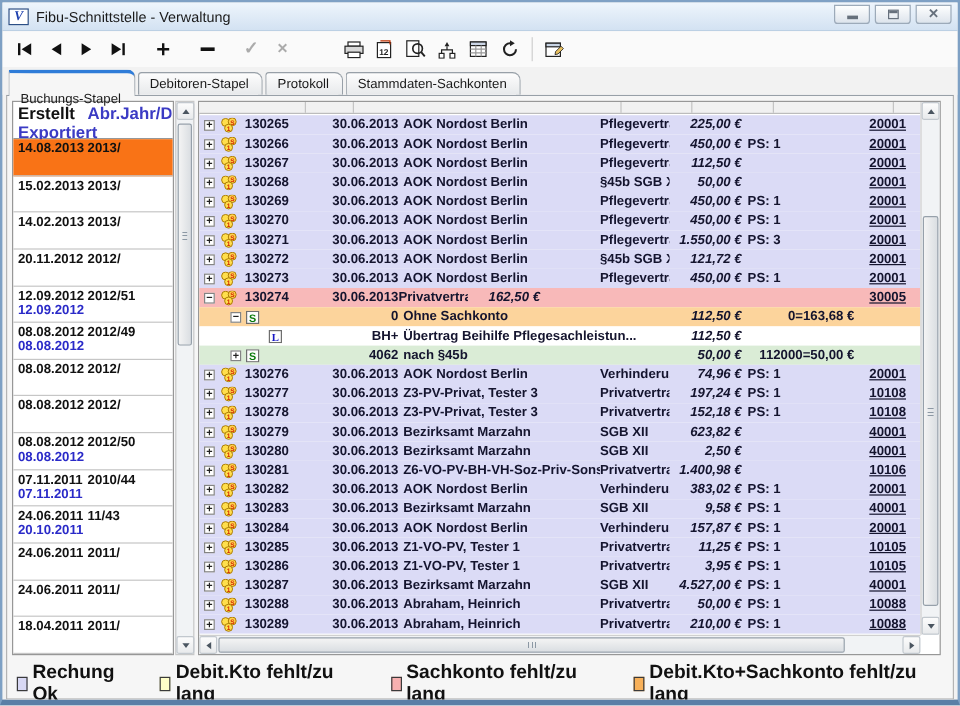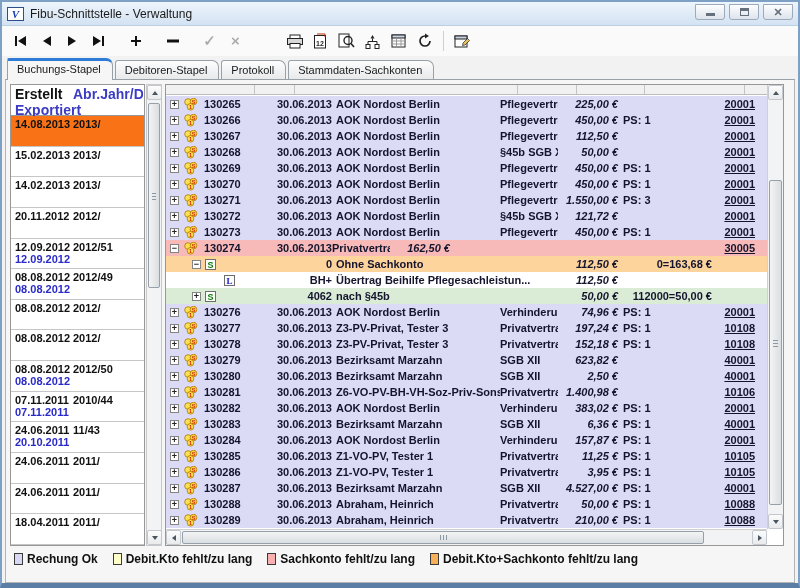--- a/index.html
+++ b/index.html
@@ -18,21 +18,21 @@
   
   .toolbar{height:30px;background:#fafafa;display:flex;align-items:center;padding-left:6px;gap:1px;flex:none;}
   .tbtn{width:25px;height:24px;display:flex;align-items:center;justify-content:center;border:1px solid transparent;border-radius:2px;}
   .tbtn.disabled{opacity:.35;}
   .tsep{width:1px;height:20px;background:#cfcfcf;margin:0 5px;}
   .tsp{width:10px;}
   .gl{font-size:15px;font-weight:bold;color:#1a1a1a;line-height:14px;}
   
   .tabstrip{height:23px;display:flex;align-items:flex-end;padding-left:5px;gap:2px;flex:none;background:#f2f2f2;position:relative;z-index:2;}
   .tab{padding:3px 11px 3px 9px;font-size:11px;color:#1a1a1a;background:linear-gradient(#fdfdfd,#e7e9eb);border:1px solid #98a0a8;border-bottom:none;border-radius:3px 7px 0 0;height:19px;white-space:nowrap;}
-  .tab.active{background:#f6f6f6;border-top:3px solid #2f7cd8;height:22px;padding-top:2px;margin-bottom:-1px;border-radius:2px 7px 0 0;}
+  .tab.active{background:#f6f6f6;border-top:3px solid #2f7cd8;height:22px;padding-top:16px;margin-bottom:-1px;border-radius:2px 7px 0 0;}
   
   .content{flex:1;margin:0 3px;border:1px solid #b4b4b4;border-top:1px solid #98a0a8;background:#f6f6f6;position:relative;}
   
   .leftbox{position:absolute;left:4px;top:4px;width:135px;height:462px;border:1px solid #979797;background:#fff;display:flex;flex-direction:column;overflow:hidden;}
   .lp-head{height:31px;border-bottom:1px solid #979797;position:relative;font-size:14px;font-weight:bold;padding:1px 4px;flex:none;}
   .lp-h1{color:#111;}
   .lp-h2{color:#3b3bc4;}
   .lp-hyear{position:absolute;left:62px;top:1px;color:#3b3bc4;white-space:nowrap;overflow:hidden;width:70px;}
   .lp-rows{flex:1;display:flex;flex-direction:column;}
   .lp-row{flex:1;border-bottom:1px solid #c6c6c6;position:relative;font-size:11px;font-weight:bold;padding:2px 4px;}
@@ -76,21 +76,21 @@
   .ind1{width:22px;flex:none;}
   .ind2{width:54px;flex:none;}
   .sbox,.lbox{width:11px;height:11px;border:1px solid #6e6e6e;background:#fcfcfc;font-size:9px;font-weight:bold;line-height:11px;text-align:center;margin-right:4px;flex:none;}
   .sbox{color:#0a7a0a;}
   .lbox{color:#1616c6;font-family:"Liberation Serif",serif;}
   .coin{margin-right:3px;flex:none;display:flex;}
   .num{margin-left:3px;}
   .vscroll{right:0;top:0;width:16px;bottom:16px;border-left:1px solid #d0d0d0;}
   .hscroll{left:0;bottom:0;right:16px;height:16px;border-top:1px solid #d0d0d0;}
   
-  .legend{position:absolute;left:8px;top:472px;display:flex;gap:15px;font-size:12px;font-weight:bold;color:#111;align-items:center;}
+  .legend{position:absolute;left:8px;top:472px;display:flex;gap:15px;font-size:16px;font-weight:bold;color:#111;align-items:center;}
   .leg-item{display:flex;align-items:center;gap:4px;}
   .leg-swatch{width:9px;height:12px;border:1px solid #3a3a3a;flex:none;}
 </style>
 </head>
 <body>
 
 <div class="window">
 
   <div class="titlebar">
     <div class="title-icon">V</div>
@@ -717,21 +717,21 @@
                   <text x="8.8" y="5.8" font-size="5.5" font-weight="bold" fill="#d42a00">S</text>
                   <circle cx="7.5" cy="8.8" r="3.3" fill="#ffdf4d" stroke="#a87800" stroke-width="0.8"></circle>
                   <text x="6" y="11.2" font-size="5.5" font-weight="bold" fill="#d42a00">1</text>
                 </svg>
               </span>
               <span class="num">130283</span>
             </div>
             <div class="c-date">30.06.2013</div>
             <div class="c-name">Bezirksamt Marzahn</div>
             <div class="c-contract">SGB XII</div>
-            <div class="c-amount">6,36 €</div>
+            <div class="c-amount">9,58 €</div>
             <div class="c-ps">PS: 1</div>
             <div class="c-account">40001</div>
           </div>
           <div class="trow bg-lav">
             <div class="c-tree">
               <span class="exp">+</span>
               <span class="coin">
                 <svg width="15" height="13" viewBox="0 0 15 13">
                   <circle cx="5" cy="4" r="3.3" fill="#ffdf4d" stroke="#a87800" stroke-width="0.8"></circle>
                   <circle cx="10.5" cy="3.5" r="3.3" fill="#ffd24d" stroke="#a87800" stroke-width="0.8"></circle>

